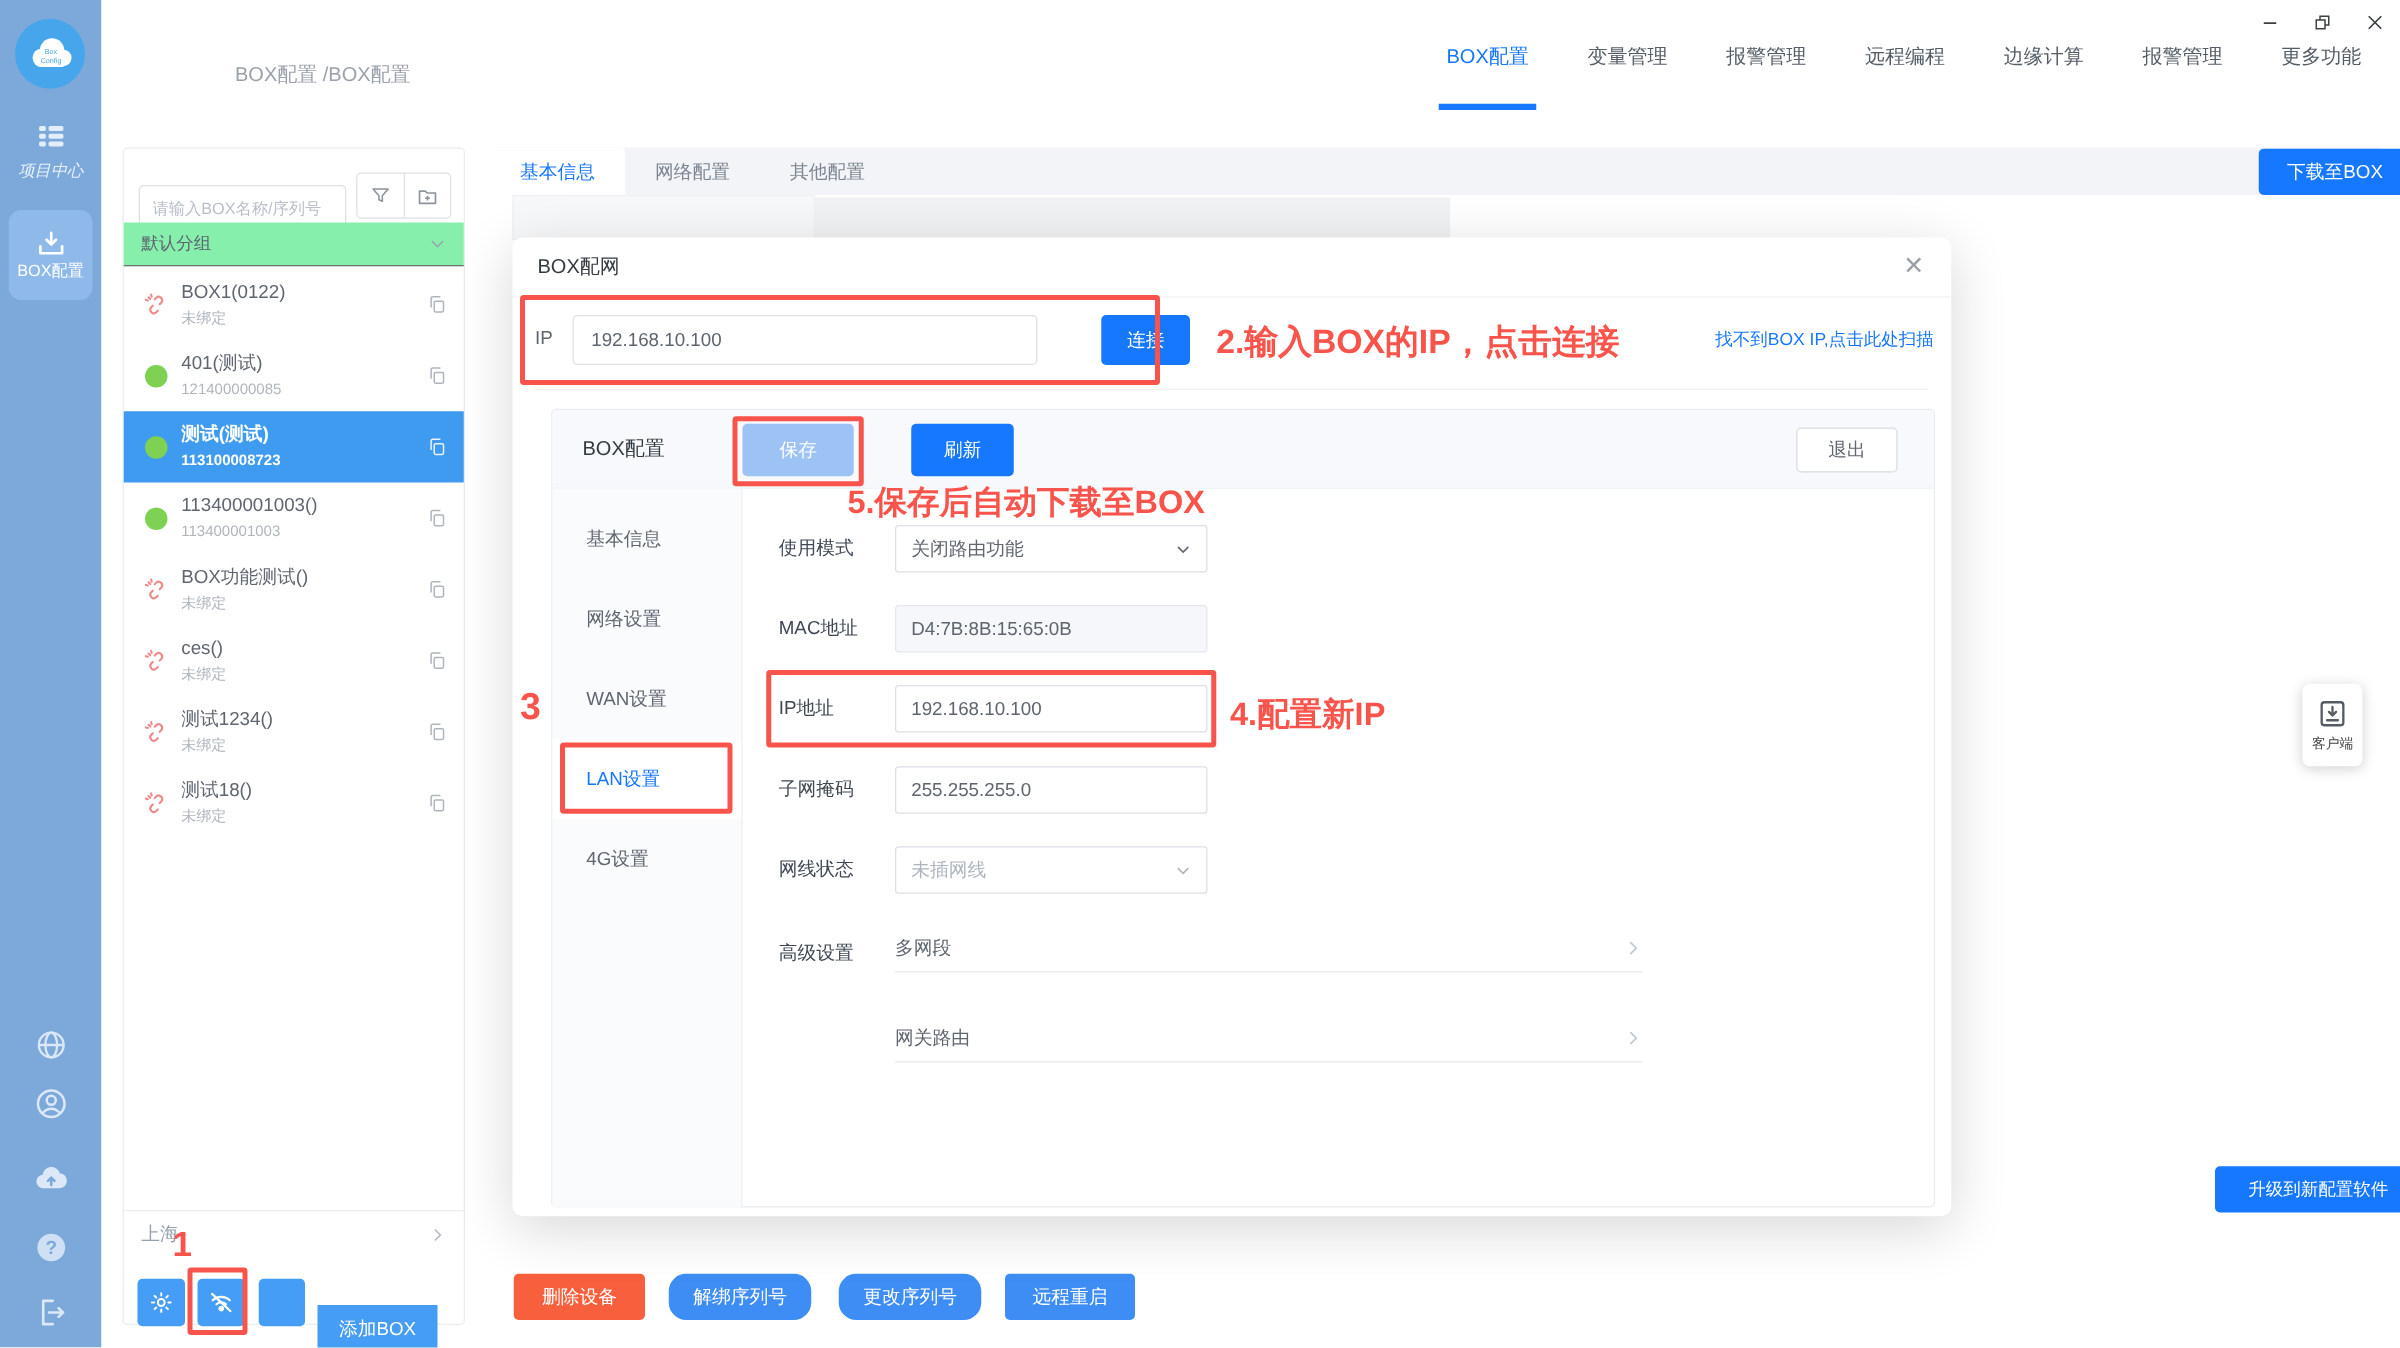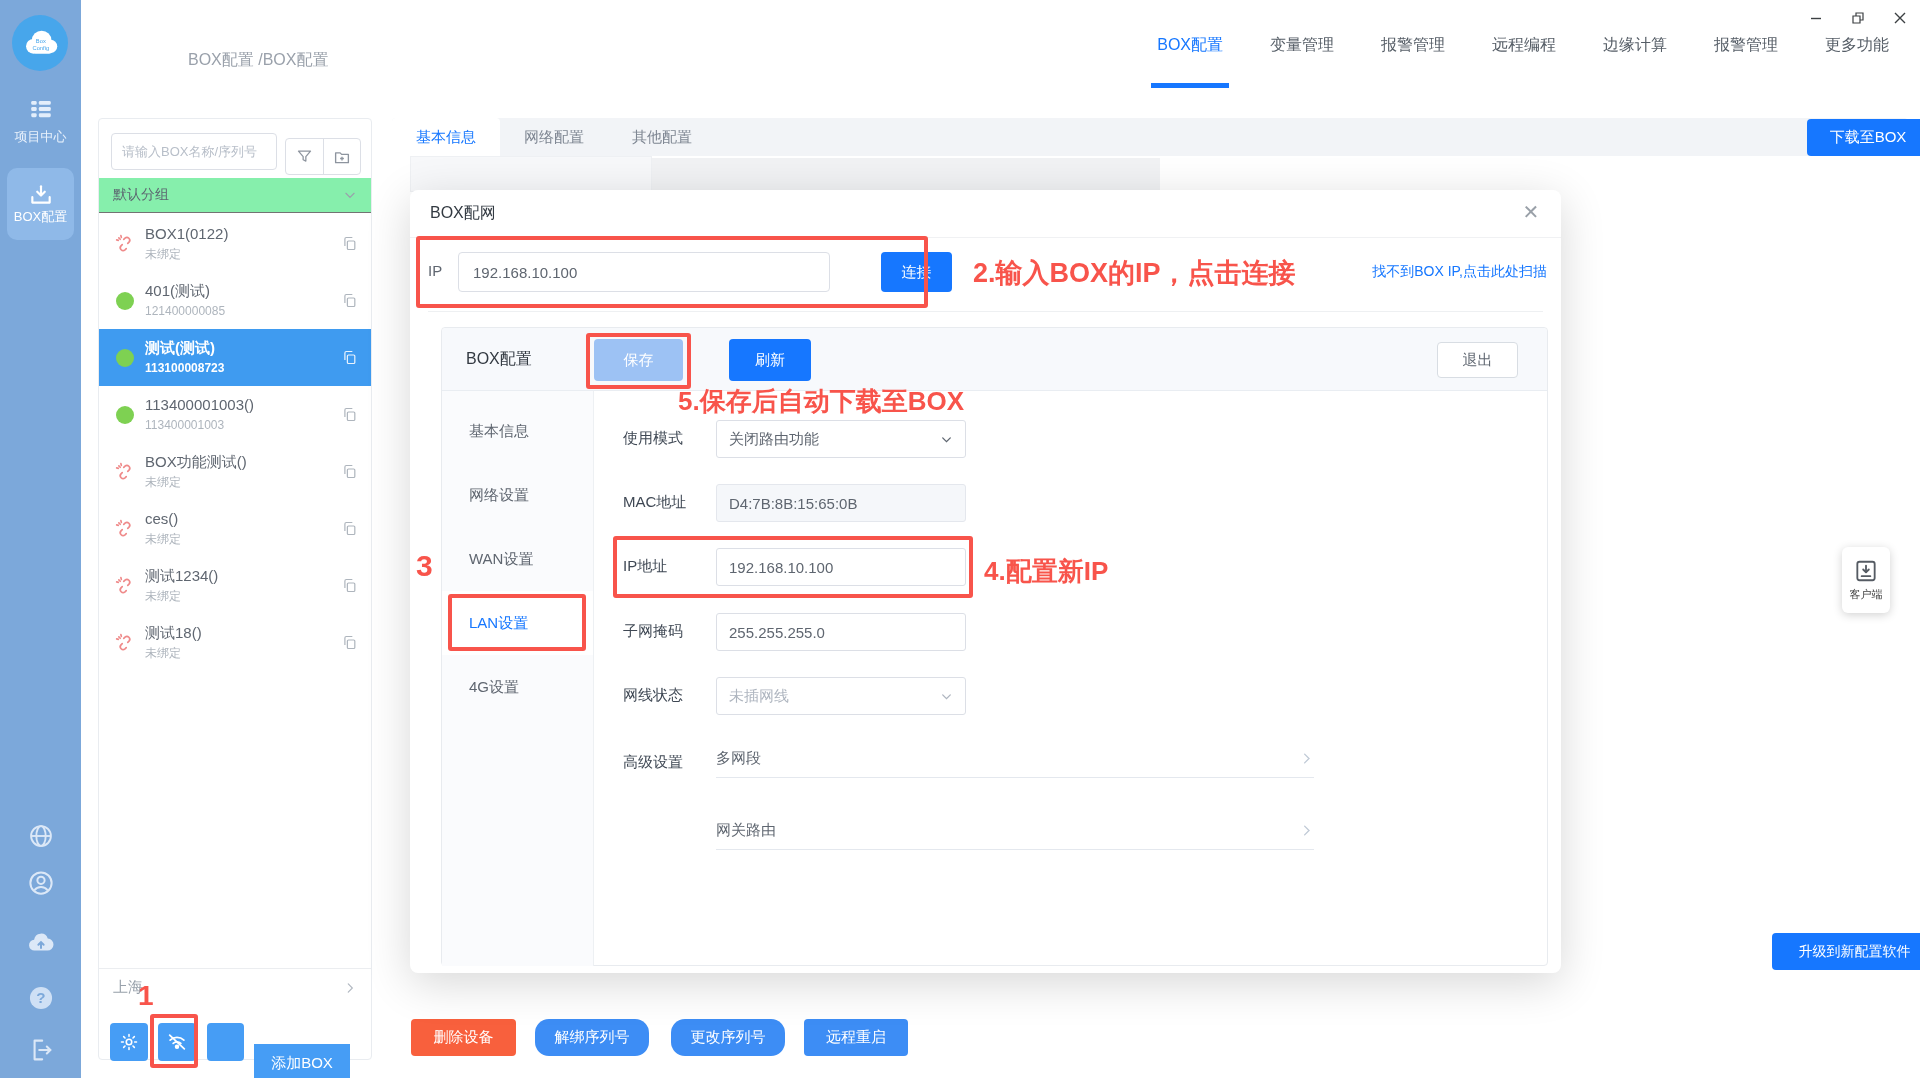--- a/index.html
+++ b/index.html
@@ -4,39 +4,39 @@
 <style>
   * { margin:0; padding:0; box-sizing:border-box; }
   html,body { width:1920px; height:1078px; }
   body { font-family:"Liberation Sans","DejaVu Sans",sans-serif; background:#fff; position:relative; overflow:hidden; }
   .abs { position:absolute; }
   svg { display:block; }
 
   
   .sidebar { left:0; top:0; width:81px; height:1078px; background:#7ca8da; z-index:5; }
   .logo-circle { left:12px; top:15px; width:56px; height:56px; border-radius:50%; background:#47a6eb; display:flex; align-items:center; justify-content:center; }
-  .side-item { left:0; width:81px; display:flex; flex-direction:column; align-items:center; color:#e8f1fc; font-size:13px; cursor:pointer; }
+  .side-item { left:0; width:81px; display:flex; flex-direction:column; align-items:center; color:#e8f1fc; font-size:13px; cursor:pointer;font-style:italic; }
   .side-item .lbl { margin-top:6px; }
   .side-active { left:7px; top:168px; width:67px; height:72px; background:#8fb9e8; border-radius:10px; display:flex; flex-direction:column; align-items:center; justify-content:center; color:#fff; font-size:13px; cursor:pointer; }
   .side-ico { width:26px; height:26px; }
   .side-bottom { left:0; width:81px; display:flex; justify-content:center; cursor:pointer; }
 
   
   .header { left:81px; top:0; width:1839px; height:90px; background:#fff; }
   .breadcrumb { left:107px; top:50px; font-size:16px; color:#9aa1ab; }
   .nav { right:31px; top:0; height:90px; display:flex; align-items:center; gap:47px; }
   .nav-item { font-size:16px; color:#555d66; position:relative; height:90px; display:flex; align-items:center; cursor:pointer; }
   .nav-item.active { color:#1677ff; }
   .nav-item.active::after { content:""; position:absolute; left:-6px; right:-6px; bottom:2px; height:5px; background:#1677ff; }
   .win-controls { right:6px; top:6px; display:flex; gap:14px; }
   .win-btn { width:28px; height:24px; display:flex; align-items:center; justify-content:center; cursor:pointer; color:#3c4043; }
 
   
   .panel { left:98px; top:118px; width:274px; height:942px; background:#fff; border:1px solid #e9ecf0; border-radius:4px; z-index:1; }
-  .search-input { left:12px; top:14px; width:166px; height:37px; border:1px solid #dcdfe6; border-radius:4px; font-size:13px; color:#606266; padding:0 10px; outline:none; font-family:inherit; }
+  .search-input { left:12px; top:29px; width:166px; height:37px; border:1px solid #dcdfe6; border-radius:4px; font-size:13px; color:#606266; padding:0 10px; outline:none; font-family:inherit; }
   .search-input::placeholder { color:#b8bfc9; }
   .tool-box { left:186px; top:19px; width:76px; height:37px; border:1px solid #dcdfe6; border-radius:4px; display:flex; }
   .tool-cell { flex:1; display:flex; align-items:center; justify-content:center; cursor:pointer; }
   .tool-cell + .tool-cell { border-left:1px solid #dcdfe6; }
   .group-row { left:0; top:59px; width:272px; height:35px; background:#86efac; border-bottom:1px solid #737373; display:flex; align-items:center; padding:0 14px; font-size:14px; color:#5c6670; cursor:pointer; }
   .group-row .sp { flex:1; }
   .dev-row { left:0; width:272px; height:57px; display:flex; align-items:center; padding:0 12px 0 14px; cursor:pointer; }
   .dev-status { width:24px; display:flex; justify-content:center; margin-right:8px; }
   .dot { width:18px; height:18px; border-radius:50%; background:#7ed152; }
   .dev-texts { flex:1; overflow:hidden; }

